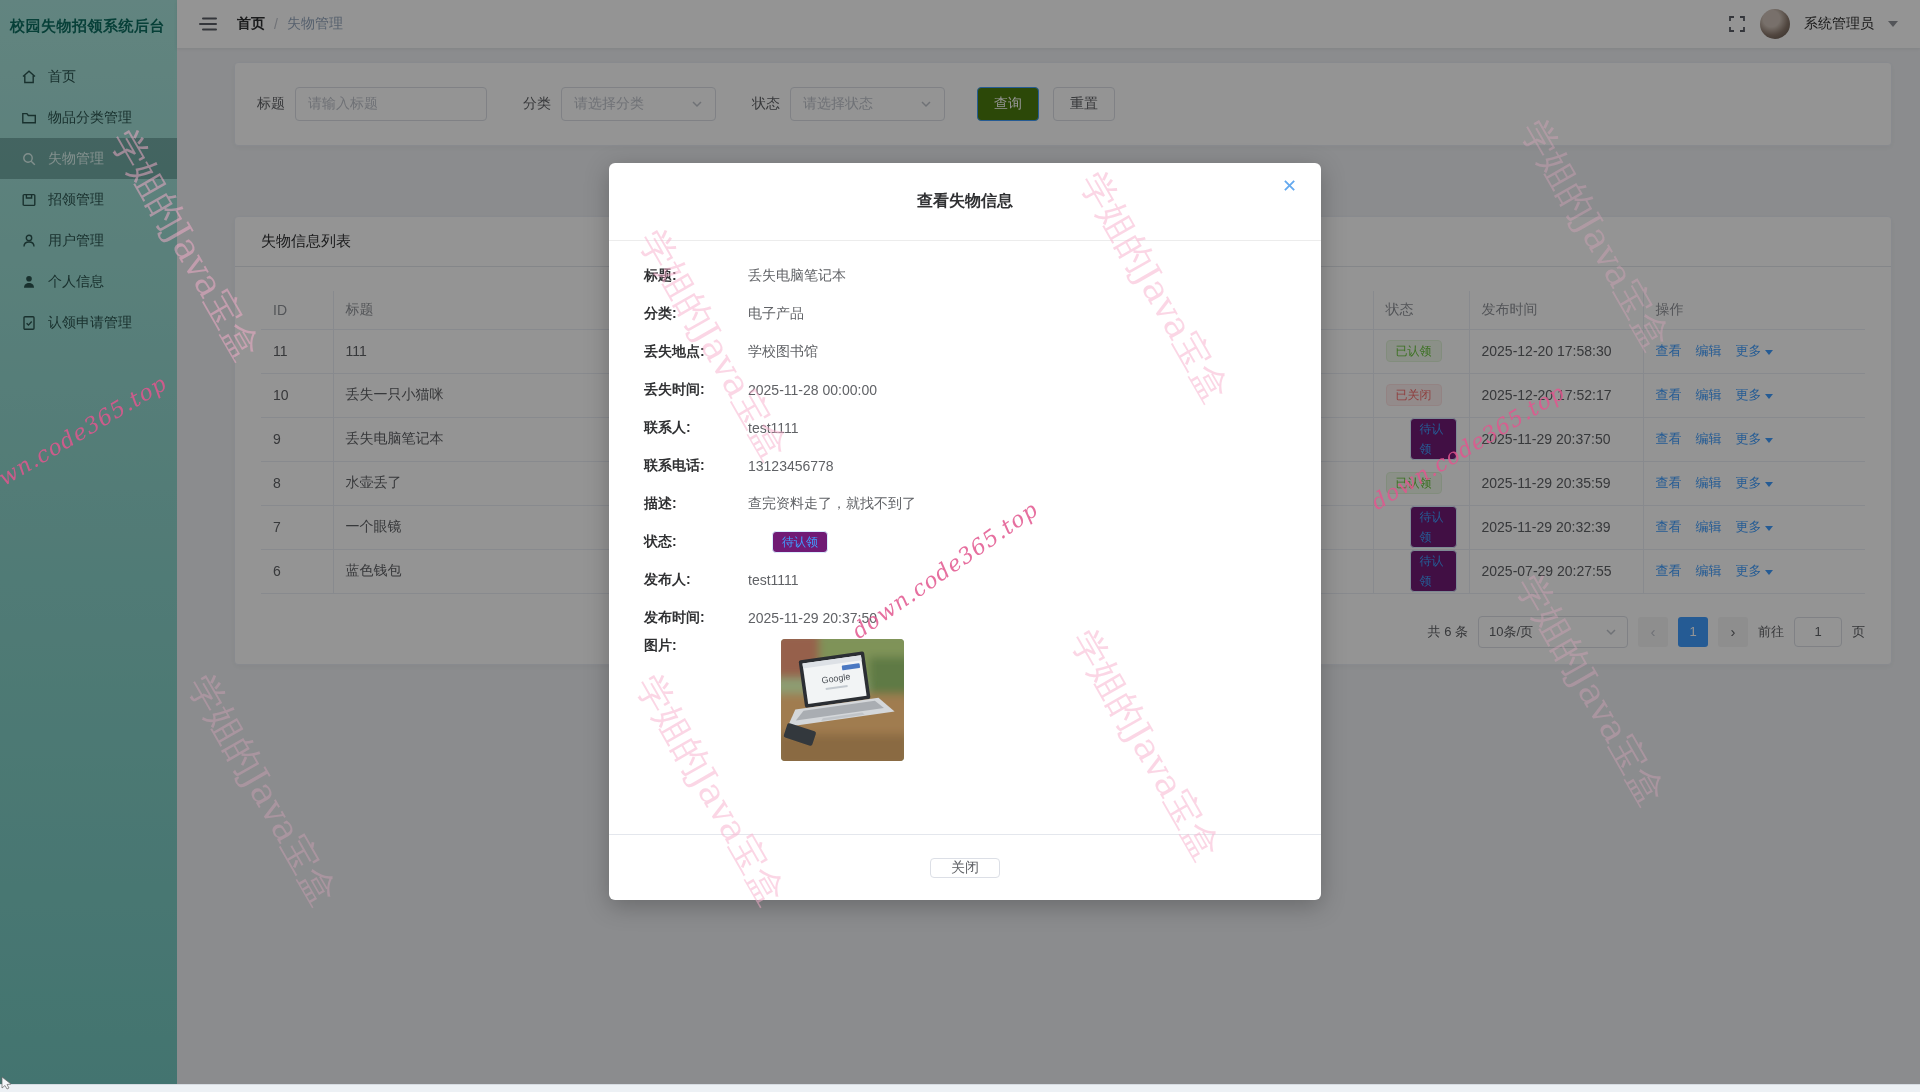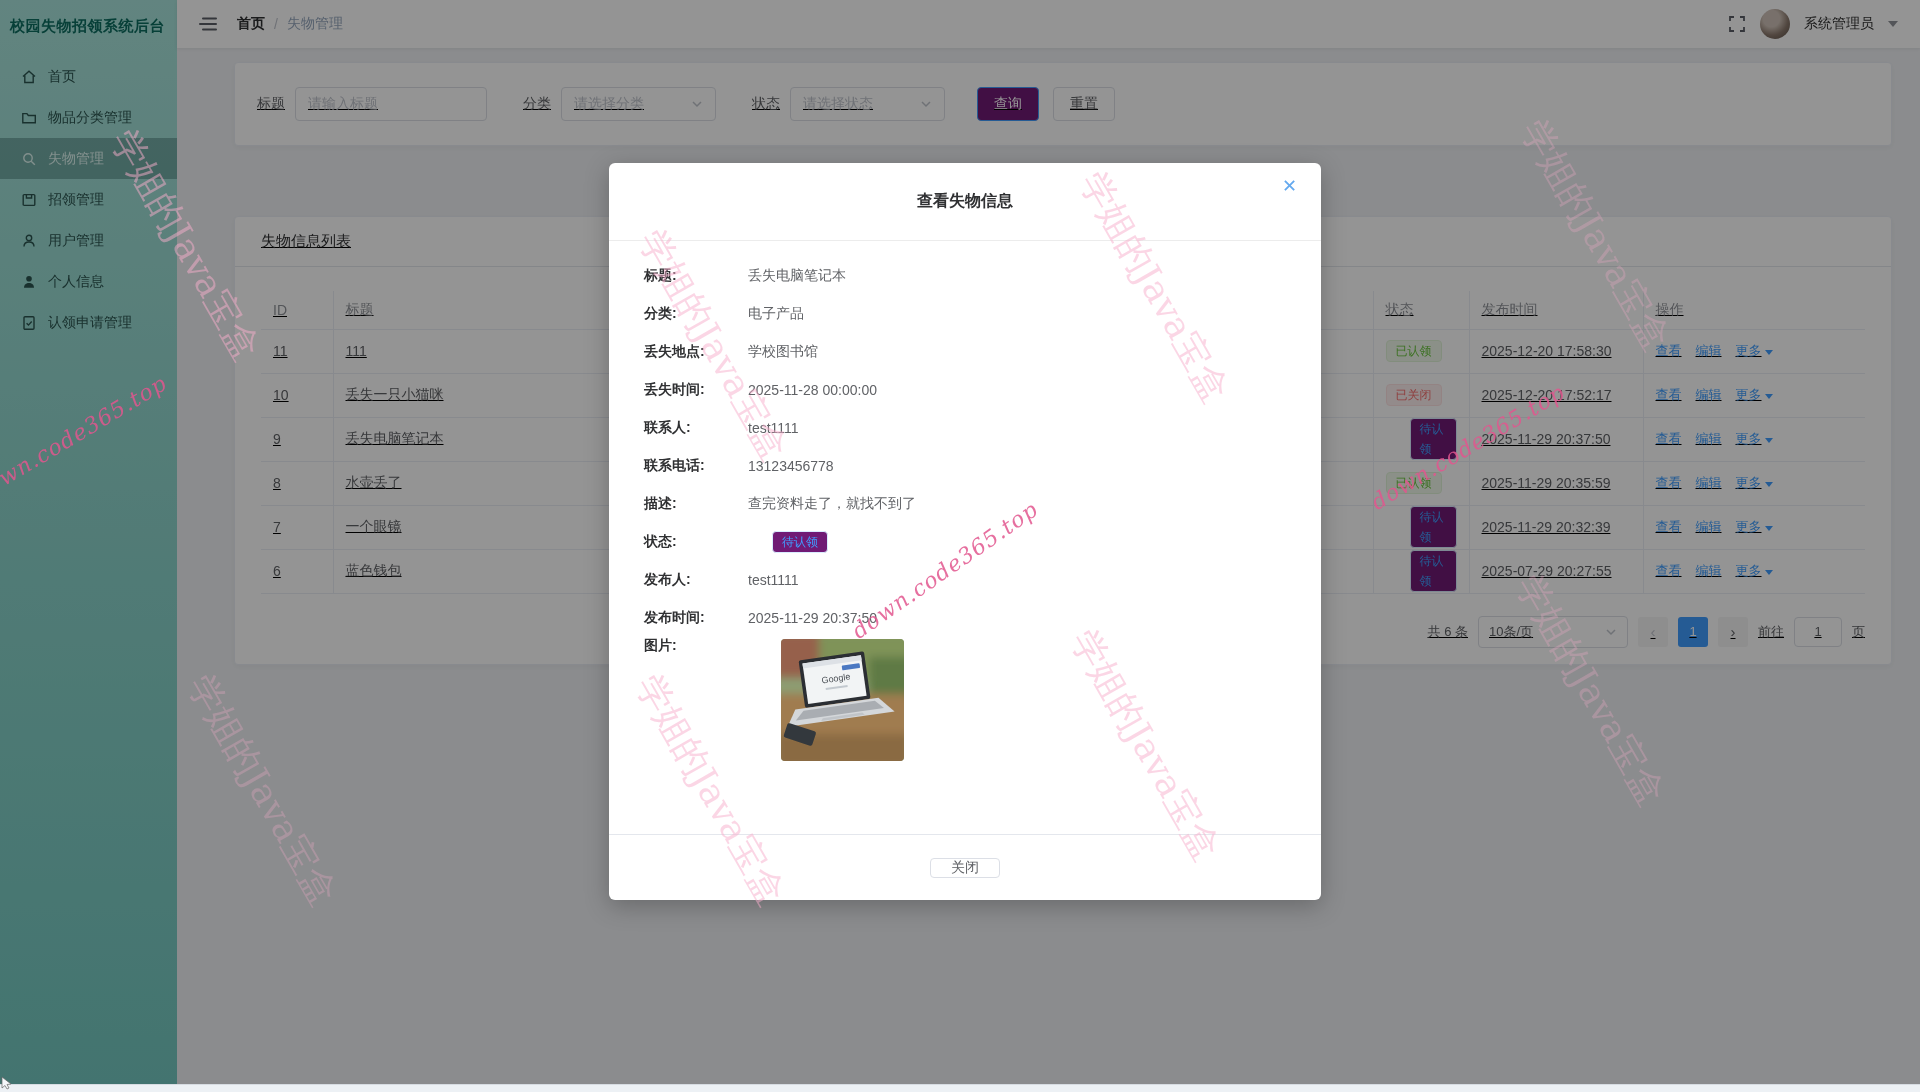--- a/index.html
+++ b/index.html
@@ -32,35 +32,35 @@
   .bc-sep { color:#c0c4cc; }
   .bc-cur { color:#97a8be; }
   .nav-right { margin-left:auto; display:flex; align-items:center; gap:14px; }
   .fsicon { width:18px; height:18px; cursor:pointer; }
   .avatar { width:30px; height:30px; border-radius:50%;
     background:radial-gradient(circle at 38% 32%, #cfc2b8 0 30%, #8c7a6e 60%, #564a42 100%); cursor:pointer; }
   .username { font-size:14px; color:#333; cursor:pointer; }
   .caret { width:0; height:0; border-left:5px solid transparent; border-right:5px solid transparent;
     border-top:6px solid #909399; cursor:pointer; }
 
-  .content { flex:1; padding:14px 28px 0 57px; background:#f0f2f5; overflow:hidden;text-decoration:underline; }
+  .content { flex:1; padding:14px 28px 0 57px; background:#f0f2f5; overflow:hidden; }
   .card { background:#fff; border-radius:4px; border:1px solid #ebeef5;
     box-shadow:0 2px 6px rgba(0,0,0,.04); }
 
   
   .filter-card { height:84px; display:flex; align-items:center; padding:0 22px; margin-bottom:70px; }
   .f-label { font-size:14px; color:#606266; margin-right:10px; }
   .f-input, .f-select { height:34px; border:1px solid #dcdfe6; border-radius:4px; background:#fff;
     display:flex; align-items:center; padding:0 12px; font-size:14px; color:#c0c4cc; cursor:text; }
   .f-input { width:192px; }
   .f-select { width:155px; justify-content:space-between; cursor:pointer; }
   .gap { width:36px; flex:none; }
   .btn { height:34px; border-radius:4px; font-size:14px; padding:0 16px; cursor:pointer;
     display:inline-flex; align-items:center; border:1px solid #dcdfe6; background:#fff; color:#606266; }
-  .btn-primary { background:#701a75; border-color:#409eff; color:#fff; }
+  .btn-primary { background:#4d7c0f; border-color:#409eff; color:#fff; }
 
   
   .list-card { padding:0 0 16px 0; }
   .card-head { padding:15px 26px; border-bottom:1px solid #e4e7ed; font-size:15px; color:#303133; }
   .card-body { padding:24px 26px 0 26px; }
   table { width:100%; border-collapse:collapse; font-size:14px; }
   th { color:#909399; font-weight:500; text-align:left; height:38px; padding:0 12px;
     border-bottom:1px solid #ebeef5; border-right:1px solid #ebeef5; background:#fff; }
   td { color:#606266; height:44px; padding:0 12px;
     border-bottom:1px solid #ebeef5; border-right:1px solid #ebeef5; }

